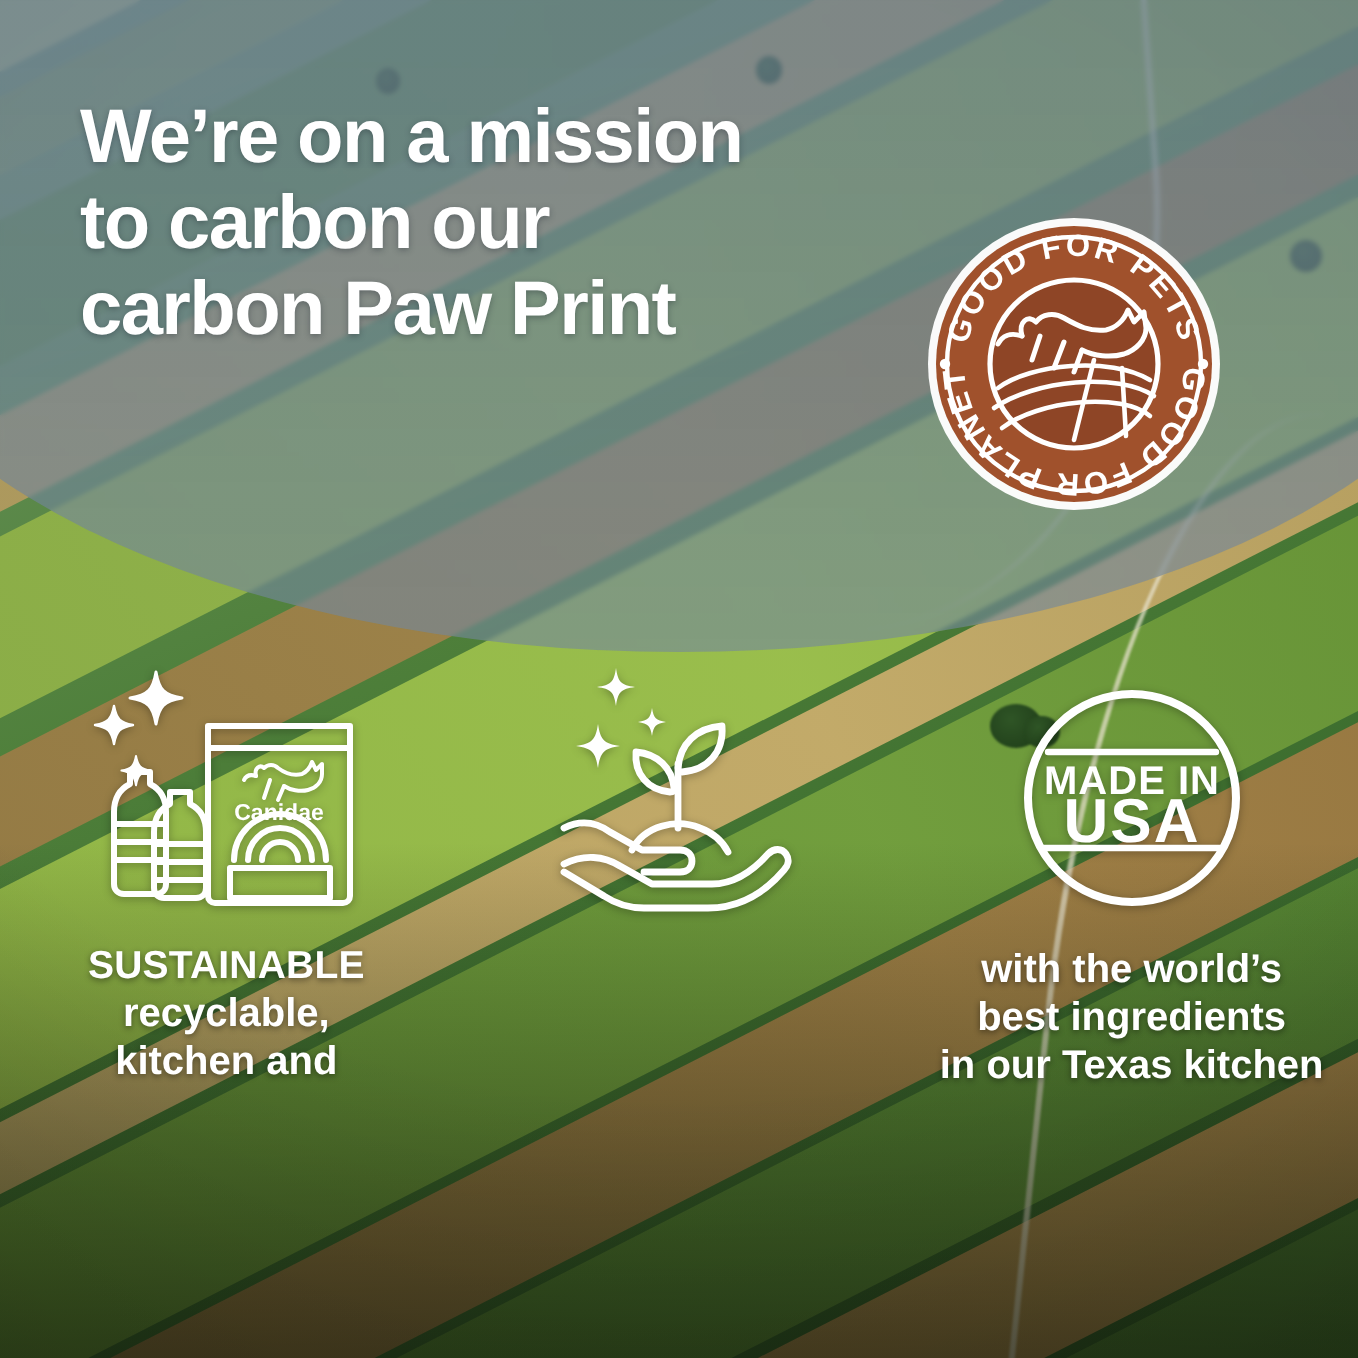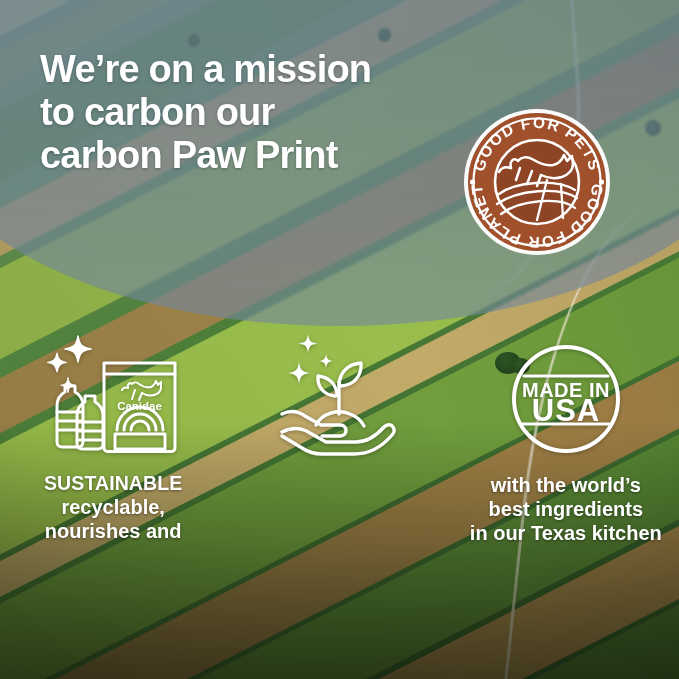--- a/index.html
+++ b/index.html
@@ -222,21 +222,21 @@
           </g>
           <text x="101.5" y="84" fill="#ffffff" font-family="Liberation Sans, sans-serif" font-size="11.5" font-weight="700" text-anchor="middle">Canidae</text>
         </svg>
       </div>
       <div class="cap">
         <div class="hd">
           <span>SUSTAINABLE</span>
         </div>
         <div class="sb">
           <span>recyclable,</span>
-          <span>nourishes and</span>
+          <span>kitchen and</span>
         </div>
       </div>
     </div>
 
     <div class="col">
       <div class="icon-wrap">
         <svg width="150" height="132" viewBox="0 0 150 132" aria-hidden="true">
           <g fill="#ffffff">
 
             <path d="M 44 8 C 45 15 46.5 16.5 53.5 17.5 C 46.5 18.5 45 20 44 27 C 43 20 41.5 18.5 34.5 17.5 C 41.5 16.5 43 15 44 8 Z"></path>

